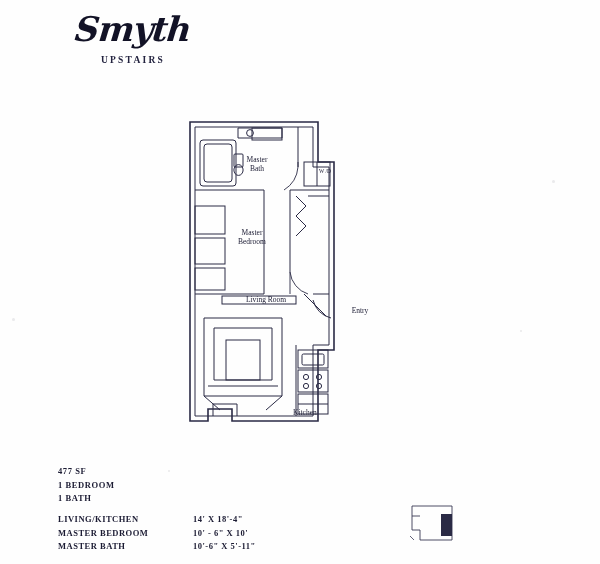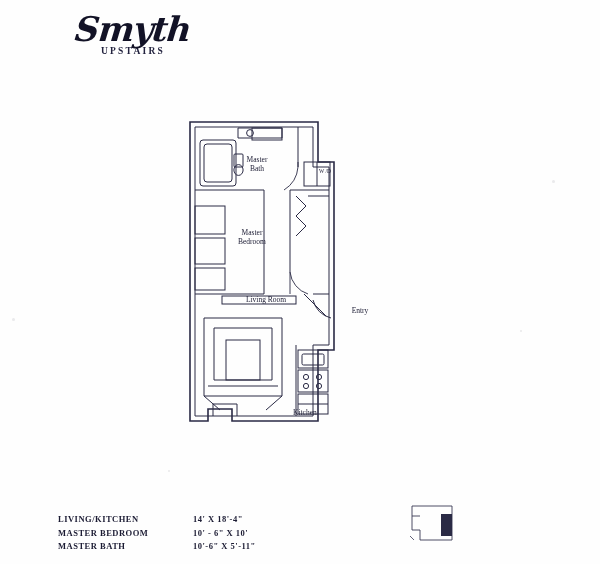--- a/index.html
+++ b/index.html
@@ -35,21 +35,21 @@
     font-weight: 700;
     letter-spacing: -1px;
     color: #121226;
     line-height: 1;
     transform: skewX(-6deg);
   }
   .logo-sub {
     font-family: "Liberation Serif", serif;
     font-size: 9.5px;
     letter-spacing: 2.2px;
-    margin-top: 0;
+    margin-top: 9px;
     color: #23233f;
     font-weight: 700;
   }
   
   .plan {
     position: absolute;
     left: 186px;
     top: 118px;
     width: 164px;
     height: 318px;
@@ -235,20 +235,25 @@
 
   <div class="room-label" id="lbl-master-bath">Master
 Bath</div>
   <div class="room-label" id="lbl-master-bedroom">Master
 Bedroom</div>
   <div class="room-label" id="lbl-living">Living Room</div>
   <div class="room-label" id="lbl-kitchen">Kitchen</div>
   <div class="room-label" id="lbl-entry">Entry</div>
   <div class="room-label" id="lbl-wd">W /D</div>
 
+  <div class="specs">
+    <div class="line">477 SF</div>
+    <div class="line">1 BEDROOM</div>
+    <div class="line">1 BATH</div>
+  </div>
 
   <div class="dims">
     <div class="dim-row">
       <div class="dim-name">LIVING/KITCHEN</div>
       <div class="dim-val">14' X 18'-4"</div>
     </div>
     <div class="dim-row">
       <div class="dim-name">MASTER BEDROOM</div>
       <div class="dim-val">10' - 6" X 10'</div>
     </div>

